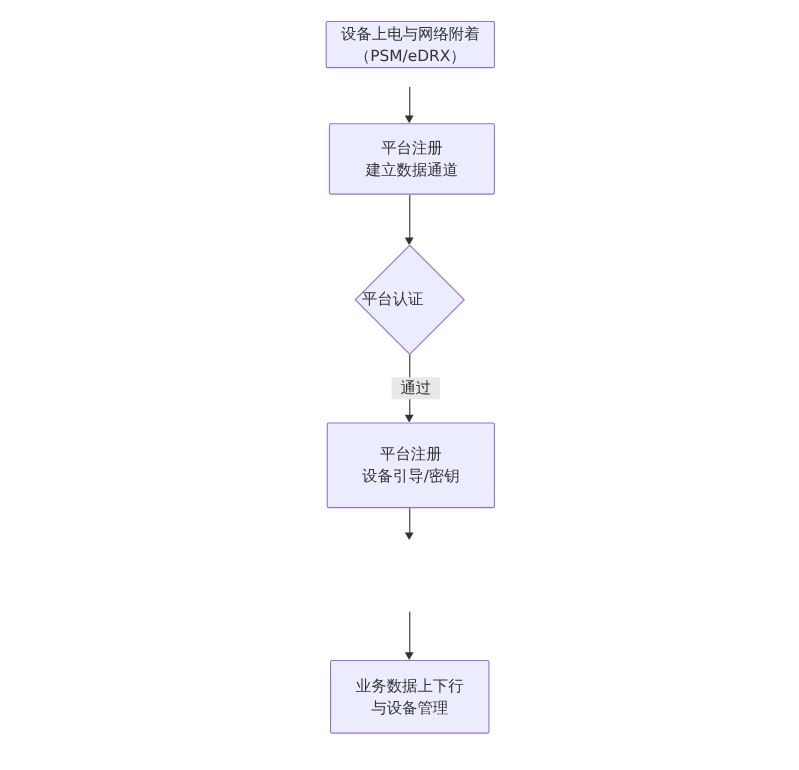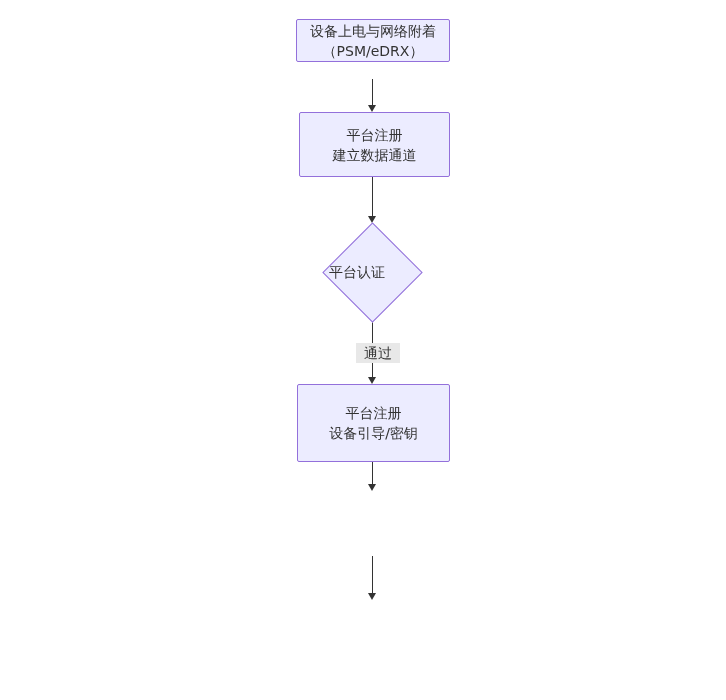--- a/index.html
+++ b/index.html
@@ -112,14 +112,18 @@
     <span>设备引导/密钥</span>
   </div>
 
   <div class="vline" style="left:372px; top:450px; height:35px;"></div>
   <div class="ahead" style="left:368px; top:484px;"></div>
 
 
   <div class="vline" style="left:372px; top:556px; height:38px;"></div>
   <div class="ahead" style="left:368px; top:593px;"></div>
 
+  <div class="node" style="left:300px; top:600px; width:145px; height:67px;">
+    <span>业务数据上下行</span>
+    <span>与设备管理</span>
+  </div>
 
 </div>
 
 </body></html>

